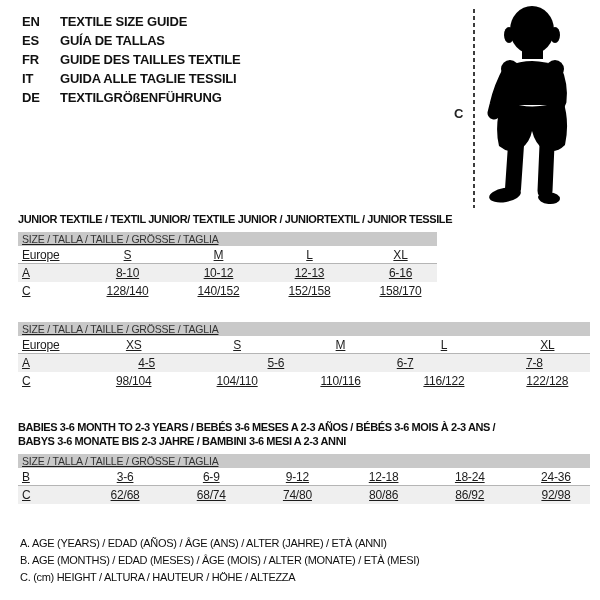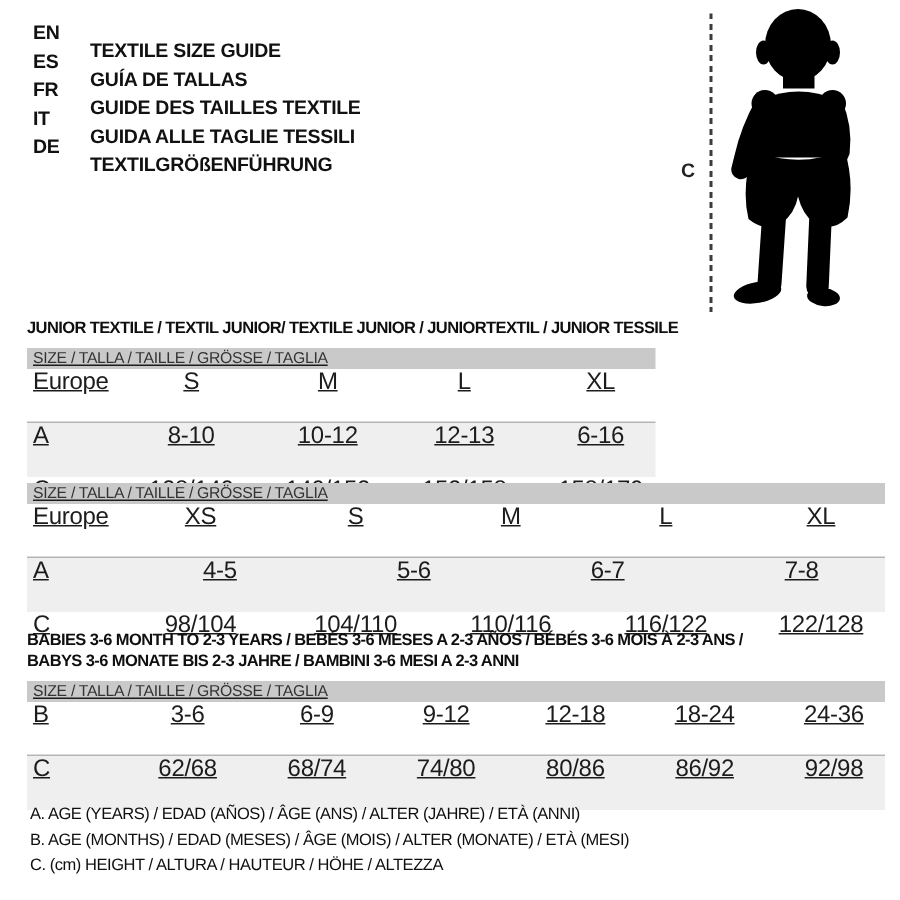--- a/index.html
+++ b/index.html
@@ -8,37 +8,37 @@
   *{margin:0;padding:0;box-sizing:border-box;}
   body{background:#fff;}
   #canvas{
     position:relative;width:600px;height:600px;background:#fff;overflow:hidden;
     font-family:"Liberation Sans",sans-serif;color:var(--ink);
   }
   
   .lang-block{position:absolute;left:22px;top:12px;}
   .lang-row{display:flex;height:19px;line-height:19px;}
   .lang-code{width:38px;font-weight:bold;font-size:13px;letter-spacing:-0.2px;color:#111;}
-  .lang-label{font-weight:bold;font-size:13px;letter-spacing:-0.2px;color:#111;white-space:nowrap;margin-top:12px;}
+  .lang-label{font-weight:bold;font-size:13px;letter-spacing:-0.2px;color:#111;white-space:nowrap;}
   
   .figure{position:absolute;left:452px;top:5px;width:146px;height:206px;}
   .dash-line{position:absolute;left:21px;top:4px;width:2px;height:199px;
     background:repeating-linear-gradient(to bottom,#3c3c3c 0px,#3c3c3c 4px,transparent 4px,transparent 7px);}
   .figure-label{position:absolute;left:2px;top:101px;font-size:13px;font-weight:bold;color:#222;}
   .silhouette{position:absolute;left:28px;top:0;}
   
   .sec{position:absolute;left:18px;}
   #sec1{top:212px;width:419px;}
   #sec2{top:316px;width:572px;}
   #sec3{top:420px;width:572px;}
   .sec-title div{font-weight:bold;font-size:11px;letter-spacing:-0.4px;line-height:14px;color:#0f0f0f;white-space:nowrap;}
   .tbl{margin-top:6px;width:100%;text-decoration:underline;}
   .bar{height:14px;line-height:14px;background:var(--bar);font-size:10.5px;letter-spacing:-0.2px;
     padding-left:4px;color:#333;white-space:nowrap;overflow:hidden;}
-  .row{display:flex;height:36px;line-height:18px;font-size:16px;letter-spacing:-0.2px;color:var(--ink);gap:18px;}
+  .row{display:flex;height:18px;line-height:18px;font-size:12px;letter-spacing:-0.2px;color:var(--ink);gap:18px;}
   .row.first{border-bottom:1px solid var(--divider);}
   .row.alt{background:var(--alt);}
   .row .lbl{width:55px;padding-left:4px;flex:0 0 55px;}
   .row .val{flex:1;text-align:center;}
   
   #footnotes{position:absolute;left:20px;top:535px;}
   #footnotes div{font-weight:normal;font-size:11px;letter-spacing:-0.3px;line-height:17px;color:#0f0f0f;white-space:nowrap;}
 </style>
 </head>
 <body>

